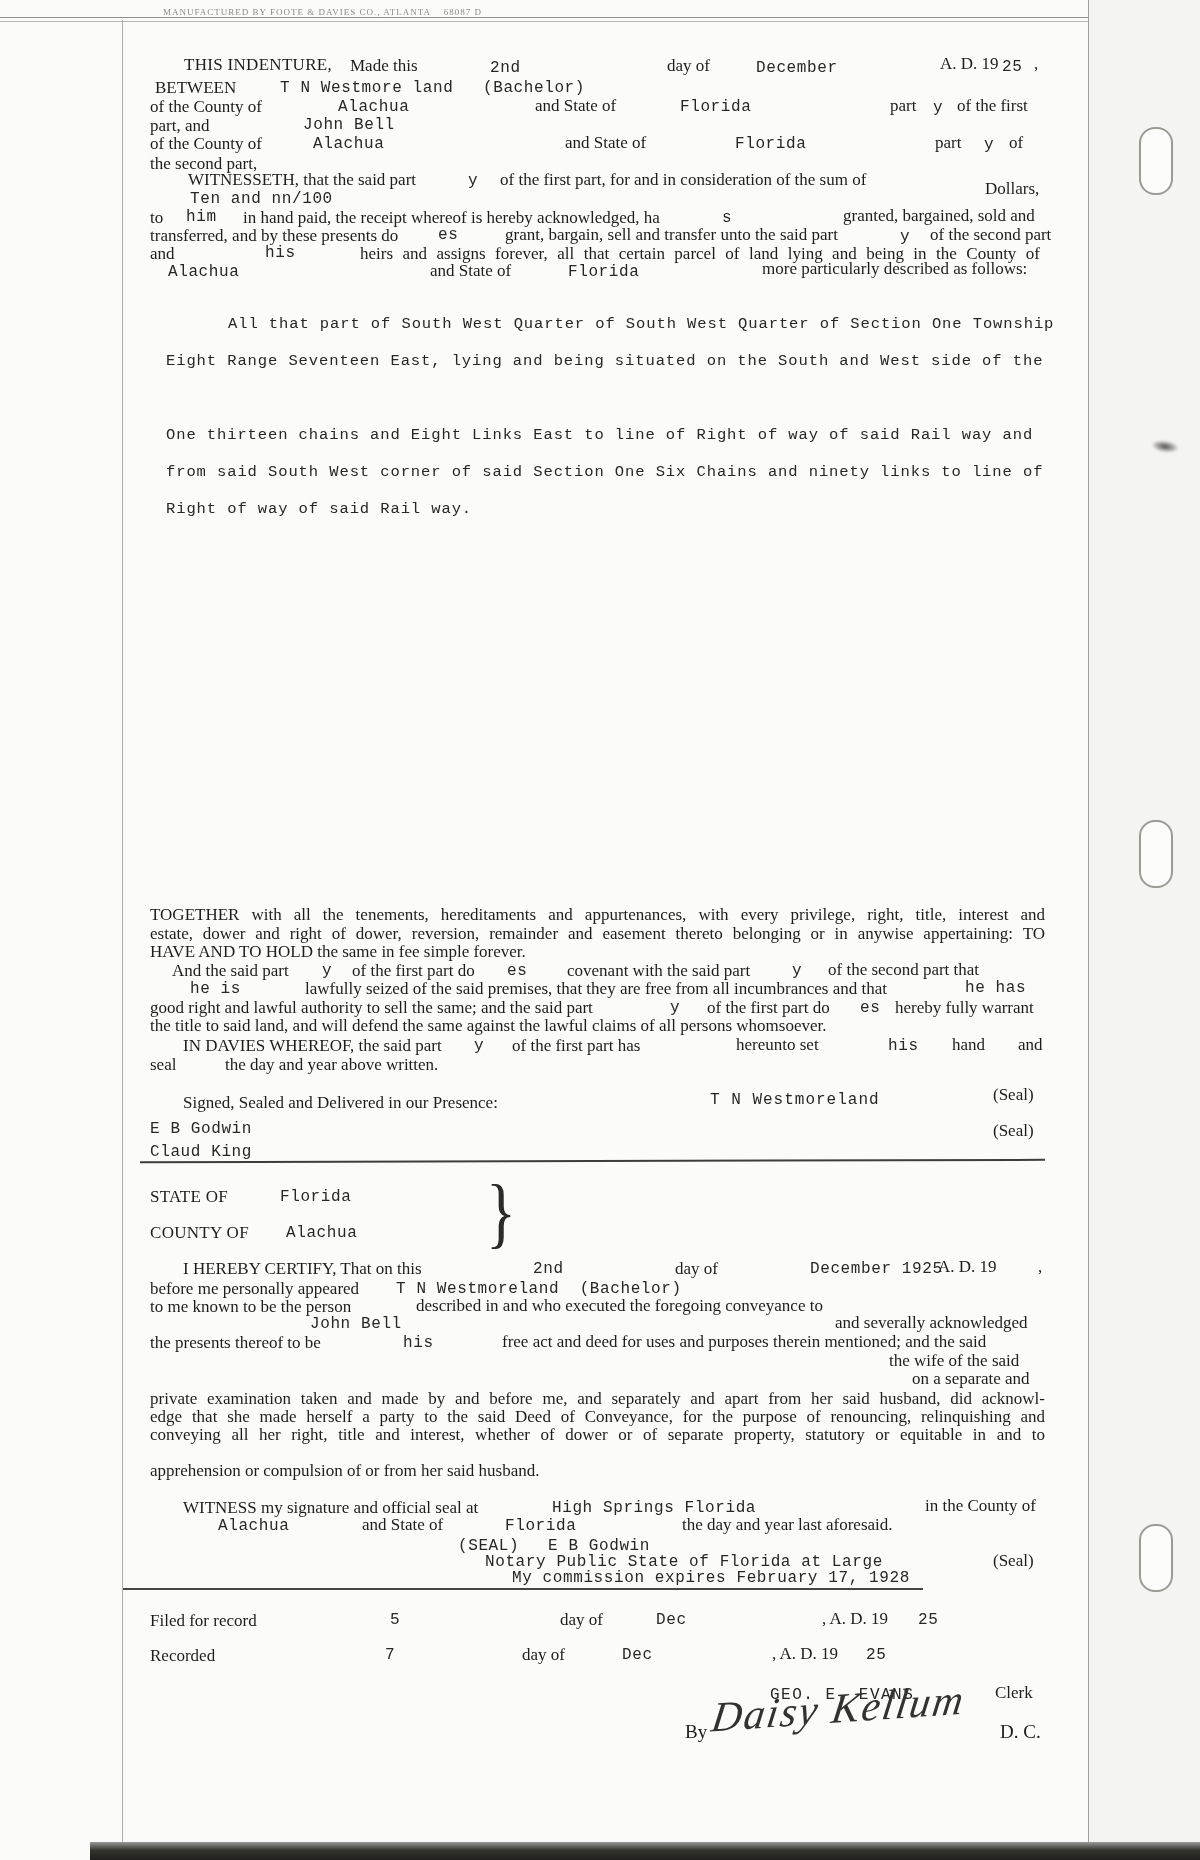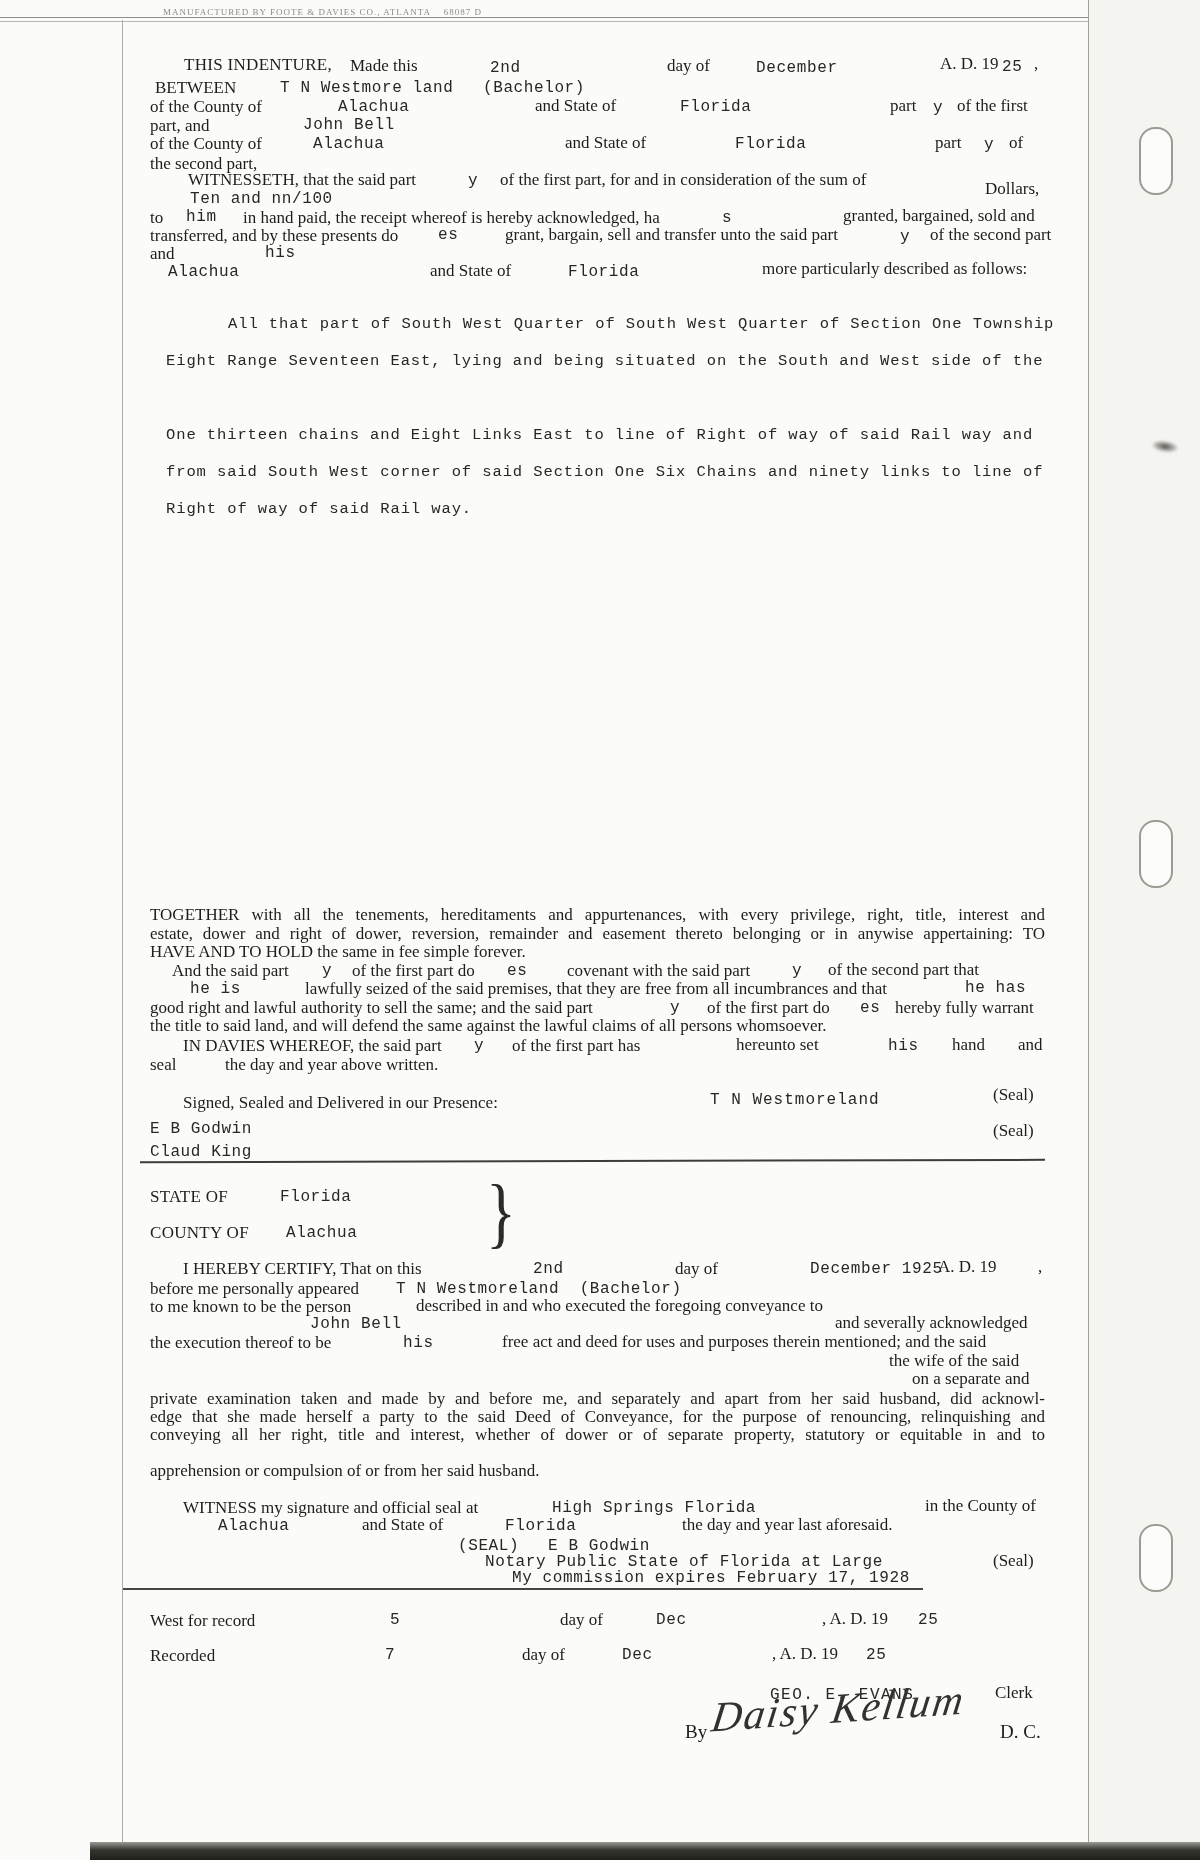--- a/index.html
+++ b/index.html
@@ -109,20 +109,21 @@
   <span class="f pr" style="left:243px;top:209px">in hand paid, the receipt whereof is hereby acknowledged, ha</span>
   <span class="f tw" style="left:722px;top:210px">s</span>
   <span class="f pr" style="left:843px;top:207px">granted, bargained, sold and</span>
   <span class="f pr" style="left:150px;top:227px">transferred, and by these presents do</span>
   <span class="f tw" style="left:438px;top:227px">es</span>
   <span class="f pr" style="left:505px;top:226px">grant, bargain, sell and transfer unto the said part</span>
   <span class="f tw" style="left:900px;top:229px">y</span>
   <span class="f pr" style="left:930px;top:226px">of the second part</span>
   <span class="f pr" style="left:150px;top:245px">and</span>
   <span class="f tw" style="left:265px;top:245px">his</span>
+  <span class="f pr jl" style="left:360px;top:245px;width:680px">heirs and assigns forever, all that certain parcel of land lying and being in the County of</span>
   <span class="f tw" style="left:168px;top:264px">Alachua</span>
   <span class="f pr" style="left:430px;top:262px">and State of</span>
   <span class="f tw" style="left:568px;top:264px">Florida</span>
   <span class="f pr" style="left:762px;top:260px">more particularly described as follows:</span>
 
   <span class="f tw desc" style="left:228px;top:316px">All that part of South West Quarter of South West Quarter of Section One Township</span>
   <span class="f tw desc" style="left:166px;top:353px">Eight Range Seventeen East, lying and being situated on the South and West side of the</span>
   <span class="f tw desc" style="left:166px;top:427px">One thirteen chains and Eight Links East to line of Right of way of said Rail way and</span>
   <span class="f tw desc" style="left:166px;top:464px">from said South West corner of said Section One Six Chains and ninety links to line of</span>
   <span class="f tw desc" style="left:166px;top:501px">Right of way of said Rail way.</span>
@@ -180,21 +181,21 @@
   <span class="f tw" style="left:810px;top:1261px">December 1925</span>
   <span class="f pr" style="left:938px;top:1258px">A. D. 19</span>
   <span class="f pr" style="left:1038px;top:1258px">,</span>
 
   <span class="f pr" style="left:150px;top:1280px">before me personally appeared</span>
   <span class="f tw" style="left:396px;top:1281px">T N Westmoreland  (Bachelor)</span>
   <span class="f pr" style="left:150px;top:1298px">to me known to be the person</span>
   <span class="f pr" style="left:416px;top:1297px">described in and who executed the foregoing conveyance to</span>
   <span class="f tw" style="left:310px;top:1316px">John Bell</span>
   <span class="f pr" style="left:835px;top:1314px">and severally acknowledged</span>
-  <span class="f pr" style="left:150px;top:1334px">the execution thereof to be</span>
+  <span class="f pr" style="left:150px;top:1334px">the presents thereof to be</span>
   <span class="f tw" style="left:403px;top:1335px">his</span>
   <span class="f pr" style="left:502px;top:1333px">free act and deed for uses and purposes therein mentioned; and the said</span>
   <span class="f pr" style="left:889px;top:1352px">the wife of the said</span>
   <span class="f pr" style="left:912px;top:1370px">on a separate and</span>
 
   <span class="f pr jl" style="left:150px;top:1390px;width:895px">private examination taken and made by and before me, and separately and apart from her said husband, did acknowl-</span>
   <span class="f pr jl" style="left:150px;top:1408px;width:895px">edge that she made herself a party to the said Deed of Conveyance, for the purpose of renouncing, relinquishing and</span>
   <span class="f pr jl" style="left:150px;top:1426px;width:895px">conveying all her right, title and interest, whether of dower or of separate property, statutory or equitable in and to</span>
   <span class="f pr" style="left:150px;top:1462px">apprehension or compulsion of or from her said husband.</span>
 
@@ -205,21 +206,21 @@
   <span class="f pr" style="left:362px;top:1516px">and State of</span>
   <span class="f tw" style="left:505px;top:1518px">Florida</span>
   <span class="f pr" style="left:682px;top:1516px">the day and year last aforesaid.</span>
   <span class="f tw" style="left:458px;top:1538px">(SEAL)</span>
   <span class="f tw" style="left:548px;top:1538px">E B Godwin</span>
   <span class="f tw" style="left:485px;top:1554px">Notary Public State of Florida at Large</span>
   <span class="f pr seal" style="left:993px;top:1552px">(Seal)</span>
   <span class="f tw" style="left:512px;top:1570px">My commission expires February 17, 1928</span>
   <div class="rule" style="left:123px;top:1588px;width:800px;height:2px;background:#46453f"></div>
 
-  <span class="f pr" style="left:150px;top:1612px">West for record</span>
+  <span class="f pr" style="left:150px;top:1612px">Filed for record</span>
   <span class="f tw" style="left:390px;top:1612px">5</span>
   <span class="f pr" style="left:560px;top:1611px">day of</span>
   <span class="f tw" style="left:656px;top:1612px">Dec</span>
   <span class="f pr" style="left:822px;top:1610px">, A. D. 19</span>
   <span class="f tw" style="left:918px;top:1612px">25</span>
 
   <span class="f pr" style="left:150px;top:1647px">Recorded</span>
   <span class="f tw" style="left:385px;top:1647px">7</span>
   <span class="f pr" style="left:522px;top:1646px">day of</span>
   <span class="f tw" style="left:622px;top:1647px">Dec</span>

